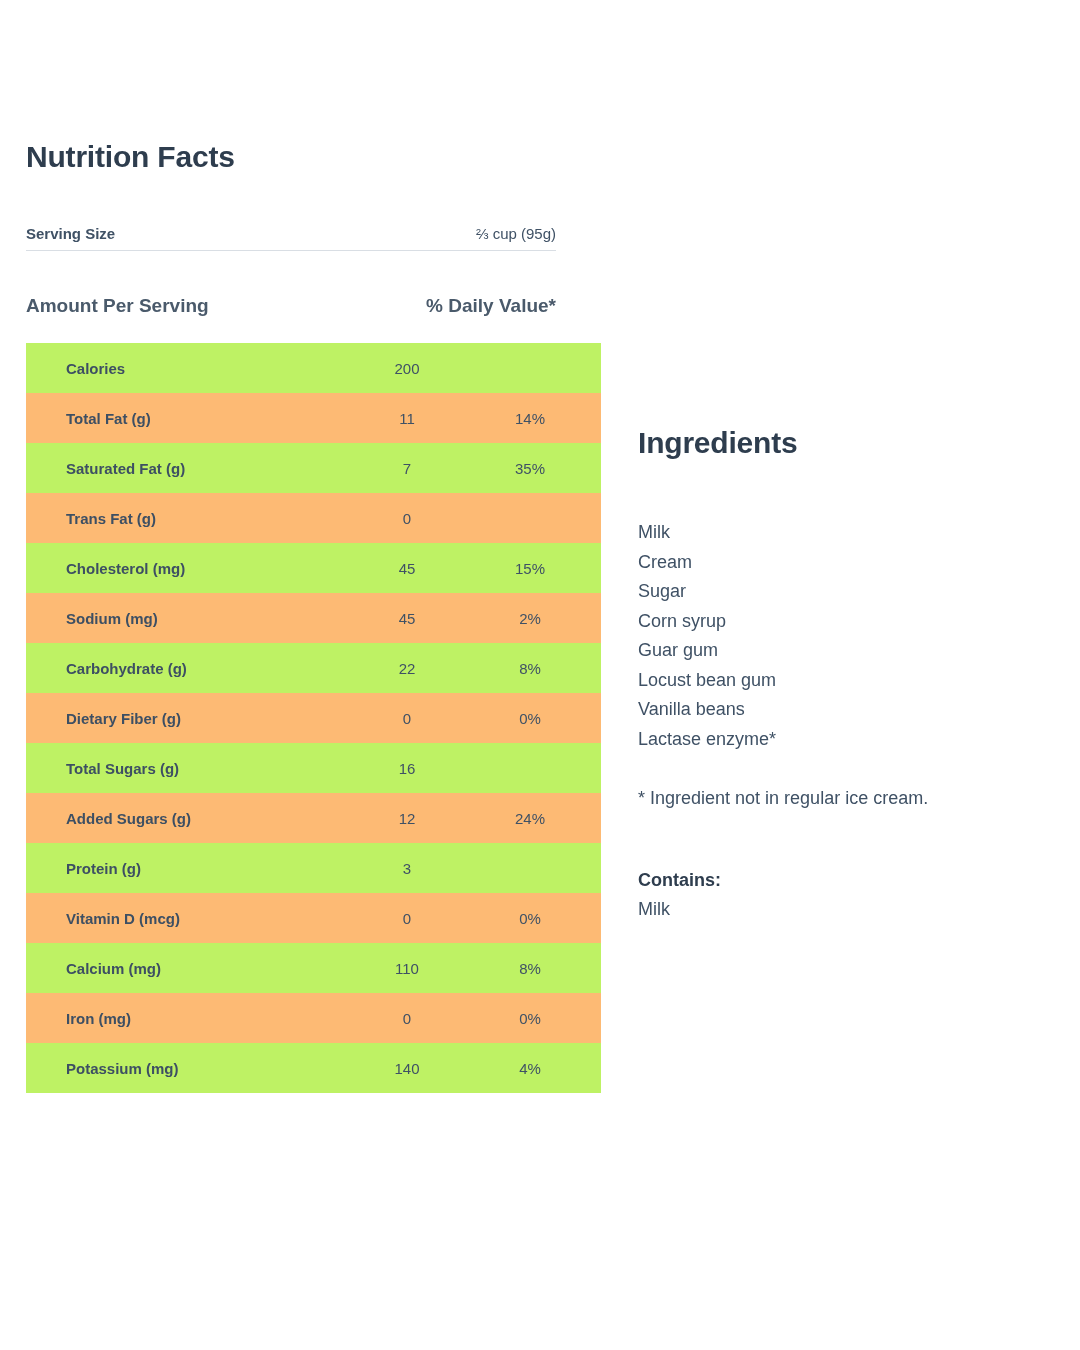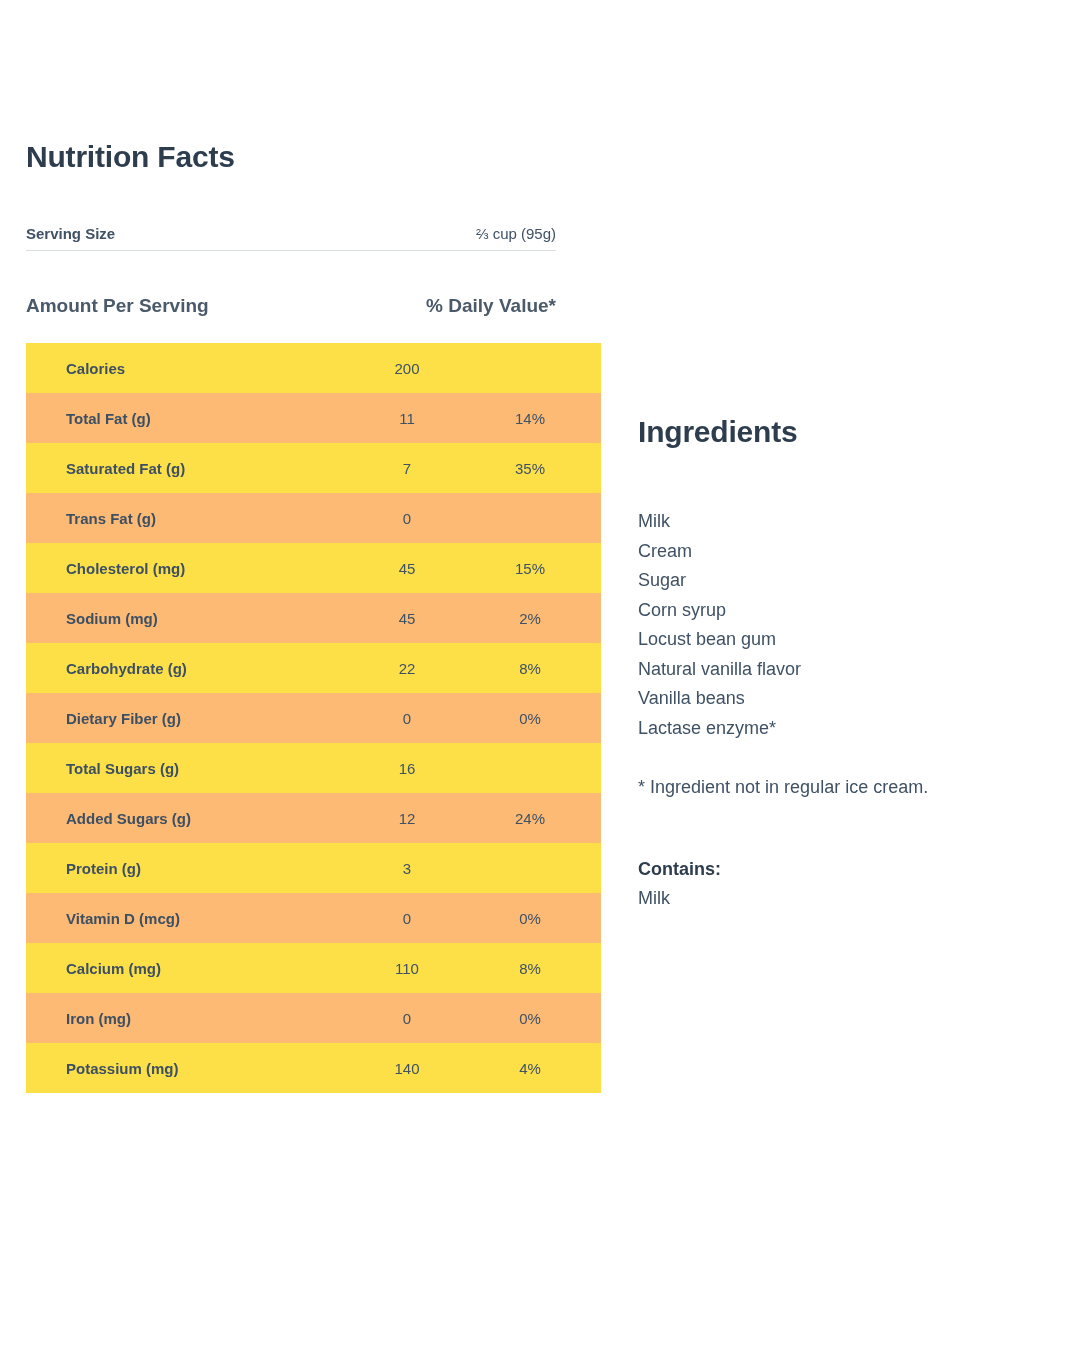--- a/index.html
+++ b/index.html
@@ -79,28 +79,28 @@
   td.c-amount {
     width: 102px;
     text-align: center;
     color: #3f5165;
   }
   td.c-dv {
     width: 140px;
     text-align: center;
     color: #3f5165;
   }
-  tr.shaded td { background: #fde047; }
+  tr.shaded td { background: #bef264; }
   tr.plain td { background: #fdba74; }
 
   
   .ing-panel {
     position: absolute;
     left: 638px;
-    top: 415px;
+    top: 426px;
     width: 420px;
   }
   .ing-title {
     font-size: 30px;
     font-weight: bold;
     color: #2e3d4e;
     letter-spacing: -0.2px;
     margin: 0 0 58px 0;
   }
   .ing-list {
@@ -231,22 +231,22 @@
 </section>
 
 <section class="ing-panel">
   <h2 class="ing-title">Ingredients</h2>
 
   <ul class="ing-list">
     <li>Milk</li>
     <li>Cream</li>
     <li>Sugar</li>
     <li>Corn syrup</li>
+    <li>Guar gum</li>
     <li>Locust bean gum</li>
-    <li>Natural vanilla flavor</li>
     <li>Vanilla beans</li>
     <li>Lactase enzyme*</li>
   </ul>
 
   <p class="ing-note">* Ingredient not in regular ice cream.</p>
 
   <div class="contains-head">Contains:</div>
   <div class="contains-body">Milk</div>
 </section>
 

